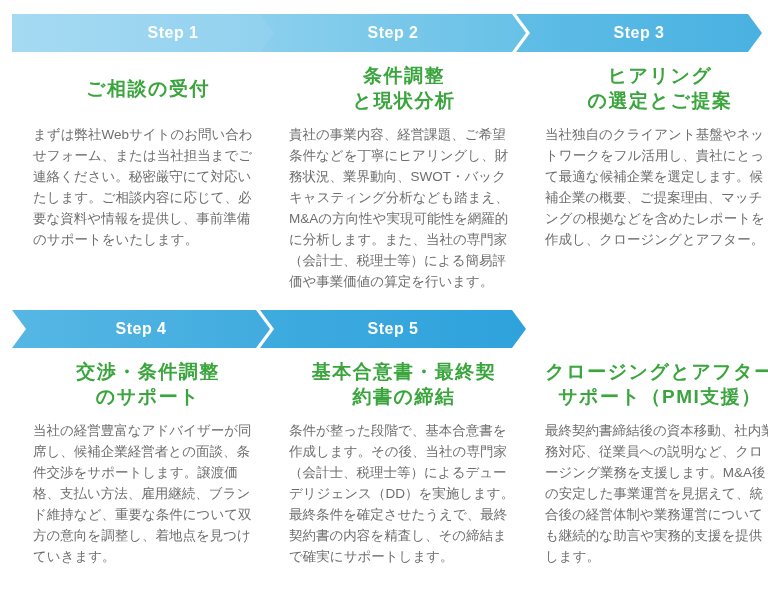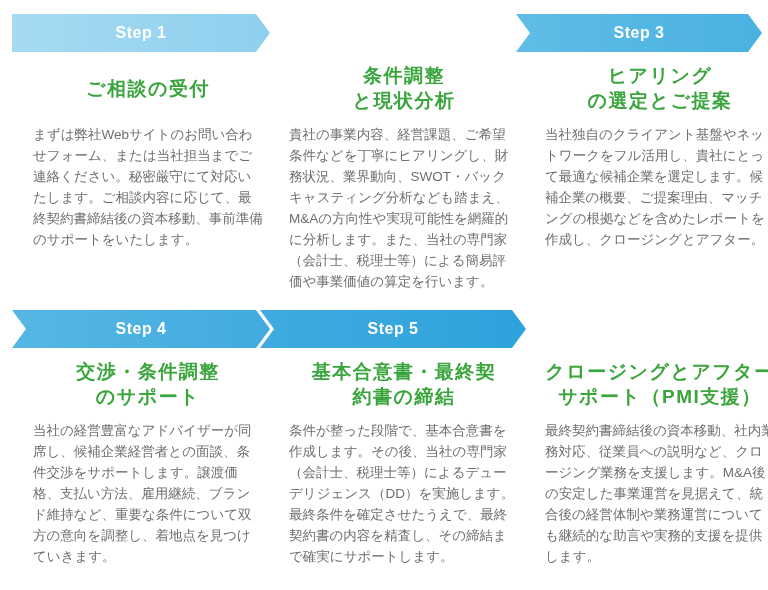--- a/index.html
+++ b/index.html
@@ -84,32 +84,35 @@
     line-height: 1.56;
     text-align: left;
   }
 </style>
 </head>
 <body>
 
 <div class="flow">
 
   <div class="banner-row row1">
-    <div class="arrow tip a1" style="background: linear-gradient(90deg, rgb(166, 218, 243), rgb(143, 208, 238));">
+    <div class="arrow tip a1" style="background: linear-gradient(90deg, rgb(166, 218, 243), rgb(143, 208, 238)); padding-left: 32px;">
       <span>Step 1</span>
+    </div>
+    <div class="arrow notch a2" style="background: linear-gradient(90deg, rgb(139, 207, 237), rgb(103, 193, 231));">
+      <span>Step 2</span>
     </div>
     <div class="arrow notch a3" style="background: linear-gradient(90deg, rgb(96, 189, 230), rgb(73, 177, 225));">
       <span>Step 3</span>
     </div>
   </div>
 
   <div class="cols cols1">
     <div class="col">
       <h3 class="step-title" style="color: rgb(58, 165, 60);">ご相談の受付</h3>
-      <p class="step-body" style="color: rgb(110, 110, 110);">まずは弊社Webサイトのお問い合わせフォーム、または当社担当までご連絡ください。秘密厳守にて対応いたします。ご相談内容に応じて、最終契約書締結後の資本移動、事前準備のサポートをいたします。</p>
+      <p class="step-body" style="color: rgb(110, 110, 110);">まずは弊社Webサイトのお問い合わせフォーム、または当社担当までご連絡ください。秘密厳守にて対応いたします。ご相談内容に応じて、必要な資料や情報を提供し、事前準備のサポートをいたします。</p>
     </div>
     <div class="col">
       <h3 class="step-title" style="color: rgb(58, 165, 60);">条件調整
 と現状分析</h3>
       <p class="step-body" style="color: rgb(110, 110, 110);">貴社の事業内容、経営課題、ご希望条件などを丁寧にヒアリングし、財務状況、業界動向、SWOT・バックキャスティング分析なども踏まえ、M&amp;Aの方向性や実現可能性を網羅的に分析します。また、当社の専門家（会計士、税理士等）による簡易評価や事業価値の算定を行います。</p>
     </div>
     <div class="col">
       <h3 class="step-title" style="color: rgb(58, 165, 60);">ヒアリング
 の選定とご提案</h3>
       <p class="step-body" style="color: rgb(110, 110, 110);">当社独自のクライアント基盤やネットワークをフル活用し、貴社にとって最適な候補企業を選定します。候補企業の概要、ご提案理由、マッチングの根拠などを含めたレポートを作成し、クロージングとアフター。</p>

